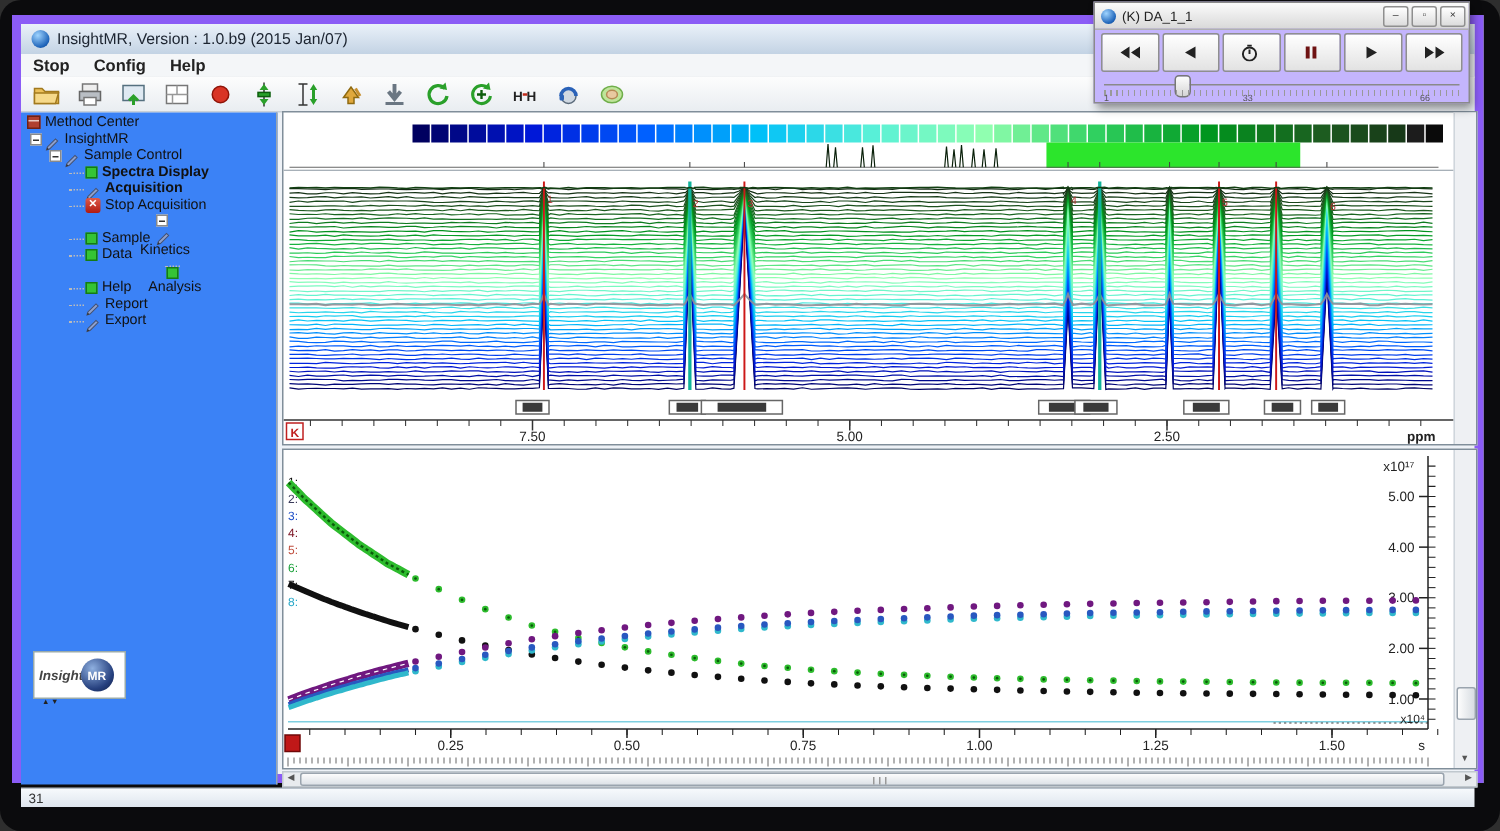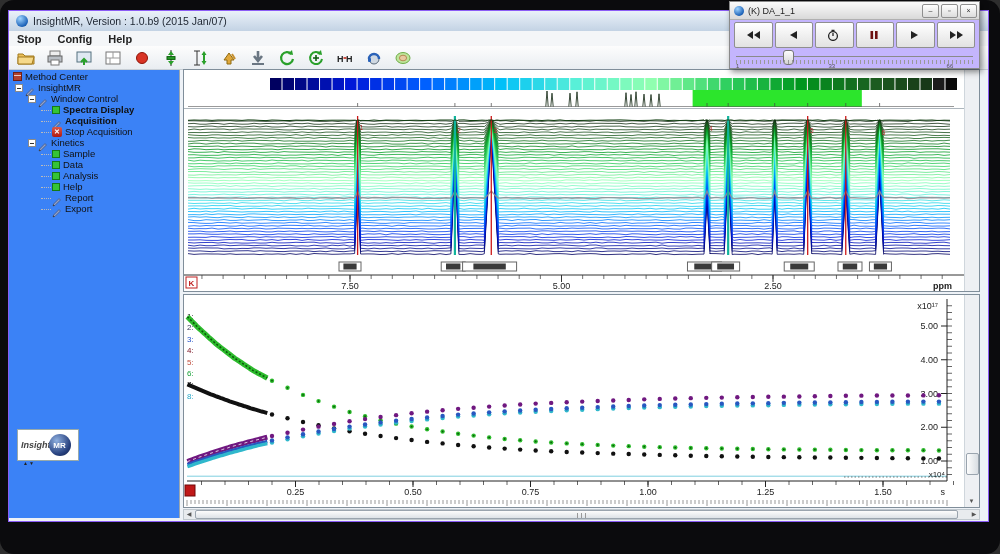--- a/index.html
+++ b/index.html
@@ -1,17 +1,17 @@
 <!DOCTYPE html>
 <html><head>
 <meta charset="utf-8">
 <style>
   html,body{margin:0;padding:0;width:1000px;height:554px;background:#2e2e2e;font-family:"Liberation Sans",sans-serif;overflow:hidden;}
   #frame{position:absolute;left:0;top:0;width:1000px;height:554px;background:#0b0b0d;border-radius:14px;}
-  #appwin{position:absolute;left:8px;top:10px;width:981px;height:512px;background:#eef2f7;border:1px solid #8b5cf6;box-sizing:border-box;}
+  #appwin{position:absolute;left:8px;top:10px;width:981px;height:512px;background:#eef2f7;border:6px solid #8b5cf6;box-sizing:border-box;}
   
   #titlebar{position:absolute;left:0;top:0;width:100%;height:20px;background:linear-gradient(#eaf1f9,#c3d3e4);border-bottom:1px solid #8fa4b8;display:flex;align-items:center;}
   #titlebar .ticon{width:12px;height:12px;border-radius:50%;background:radial-gradient(circle at 35% 30%,#9fd4ff,#1c62b8 70%,#0b3a74);margin:0 5px 0 7px;}
   #titlebar .ttext{font-size:10.5px;color:#1c2430;}
   
   #menubar{position:absolute;left:0;top:20px;width:100%;height:15px;background:#f4f6f8;border-bottom:1px solid #d4dae0;display:flex;align-items:center;}
   #menubar span{font-size:11px;font-weight:bold;color:#222;padding:0 8px;}
   
   #toolbar{position:absolute;left:0;top:35px;width:100%;height:24px;background:linear-gradient(#fdfdfd,#e9edf1);border-bottom:1px solid #c8cfd6;display:flex;align-items:center;padding-left:6px;box-sizing:border-box;}
   .tbicon{width:22px;height:20px;margin-right:7px;display:inline-flex;align-items:center;justify-content:center;}
@@ -183,59 +183,59 @@
                 <path d="M1 9 l1.6 -0.5 -1.1 -1.1 z" fill="#333"></path>
               </svg></span>
             <span class="lbl">InsightMR</span>
           </div>
           <div class="treerow" style="margin-left: 19px;">
             <span class="expander"></span>
             <span class="pencil"><svg width="10" height="10" viewBox="0 0 10 10">
                 <path d="M1 9 l2 -0.6 5.4 -5.4 -1.4 -1.4 -5.4 5.4 z" fill="#8fa0cc" stroke="#44506e" stroke-width="0.7"></path>
                 <path d="M1 9 l1.6 -0.5 -1.1 -1.1 z" fill="#333"></path>
               </svg></span>
-            <span class="lbl">Window Control</span>
+            <span class="lbl">Sample Control</span>
           </div>
           <div class="treerow" style="margin-left: 32px;">
             <span style="width: 10px; flex: 0 0 auto; border-bottom: 1px dotted rgb(187, 187, 187); height: 1px; margin-right: 1px;"></span>
             <span class="gsq"></span>
             <span class="lbl bold">Spectra Display</span>
           </div>
           <div class="treerow" style="margin-left: 32px;">
             <span style="width: 10px; flex: 0 0 auto; border-bottom: 1px dotted rgb(187, 187, 187); height: 1px; margin-right: 1px;"></span>
             <span class="pencil"><svg width="10" height="10" viewBox="0 0 10 10">
                 <path d="M1 9 l2 -0.6 5.4 -5.4 -1.4 -1.4 -5.4 5.4 z" fill="#8fa0cc" stroke="#44506e" stroke-width="0.7"></path>
                 <path d="M1 9 l1.6 -0.5 -1.1 -1.1 z" fill="#333"></path>
               </svg></span>
             <span class="lbl bold">Acquisition</span>
           </div>
           <div class="treerow" style="margin-left: 32px;">
             <span style="width: 10px; flex: 0 0 auto; border-bottom: 1px dotted rgb(187, 187, 187); height: 1px; margin-right: 1px;"></span>
             <span class="redx">✕</span>
             <span class="lbl">Stop Acquisition</span>
           </div>
-          <div class="treerow" style="margin-left: 19px;">
+          <div class="treerow" style="margin-left: 19px; flex-direction: column;">
             <span class="expander"></span>
             <span class="pencil"><svg width="10" height="10" viewBox="0 0 10 10">
                 <path d="M1 9 l2 -0.6 5.4 -5.4 -1.4 -1.4 -5.4 5.4 z" fill="#8fa0cc" stroke="#44506e" stroke-width="0.7"></path>
                 <path d="M1 9 l1.6 -0.5 -1.1 -1.1 z" fill="#333"></path>
               </svg></span>
             <span class="lbl">Kinetics</span>
           </div>
           <div class="treerow" style="margin-left: 32px;">
             <span style="width: 10px; flex: 0 0 auto; border-bottom: 1px dotted rgb(187, 187, 187); height: 1px; margin-right: 1px;"></span>
             <span class="gsq"></span>
             <span class="lbl">Sample</span>
           </div>
           <div class="treerow" style="margin-left: 32px;">
             <span style="width: 10px; flex: 0 0 auto; border-bottom: 1px dotted rgb(187, 187, 187); height: 1px; margin-right: 1px;"></span>
             <span class="gsq"></span>
             <span class="lbl">Data</span>
           </div>
-          <div class="treerow" style="margin-left: 32px;">
+          <div class="treerow" style="margin-left: 32px; flex-direction: column;">
             <span style="width: 10px; flex: 0 0 auto; border-bottom: 1px dotted rgb(187, 187, 187); height: 1px; margin-right: 1px;"></span>
             <span class="gsq"></span>
             <span class="lbl">Analysis</span>
           </div>
           <div class="treerow" style="margin-left: 32px;">
             <span style="width: 10px; flex: 0 0 auto; border-bottom: 1px dotted rgb(187, 187, 187); height: 1px; margin-right: 1px;"></span>
             <span class="gsq"></span>
             <span class="lbl">Help</span>
           </div>
           <div class="treerow" style="margin-left: 32px;">
@@ -1049,20 +1049,23 @@
     </div>
 
     <div id="hscroll">
       <div class="harrow" style="left:0;">◀</div>
       <div class="hthumb">
           <div class="grip"></div>
         </div>
       <div class="harrow" style="right:0;">▶</div>
     </div>
 
+    <div id="statusbar">
+      <span class="stext">31</span>
+    </div>
   </div>
 
   <div id="player">
     <div class="ptitle">
       <div class="picon"></div>
       <div class="pt">(K) DA_1_1</div>
       <div class="wbtn">–</div>
       <div class="wbtn">▫</div>
       <div class="wbtn">×</div>
     </div>

